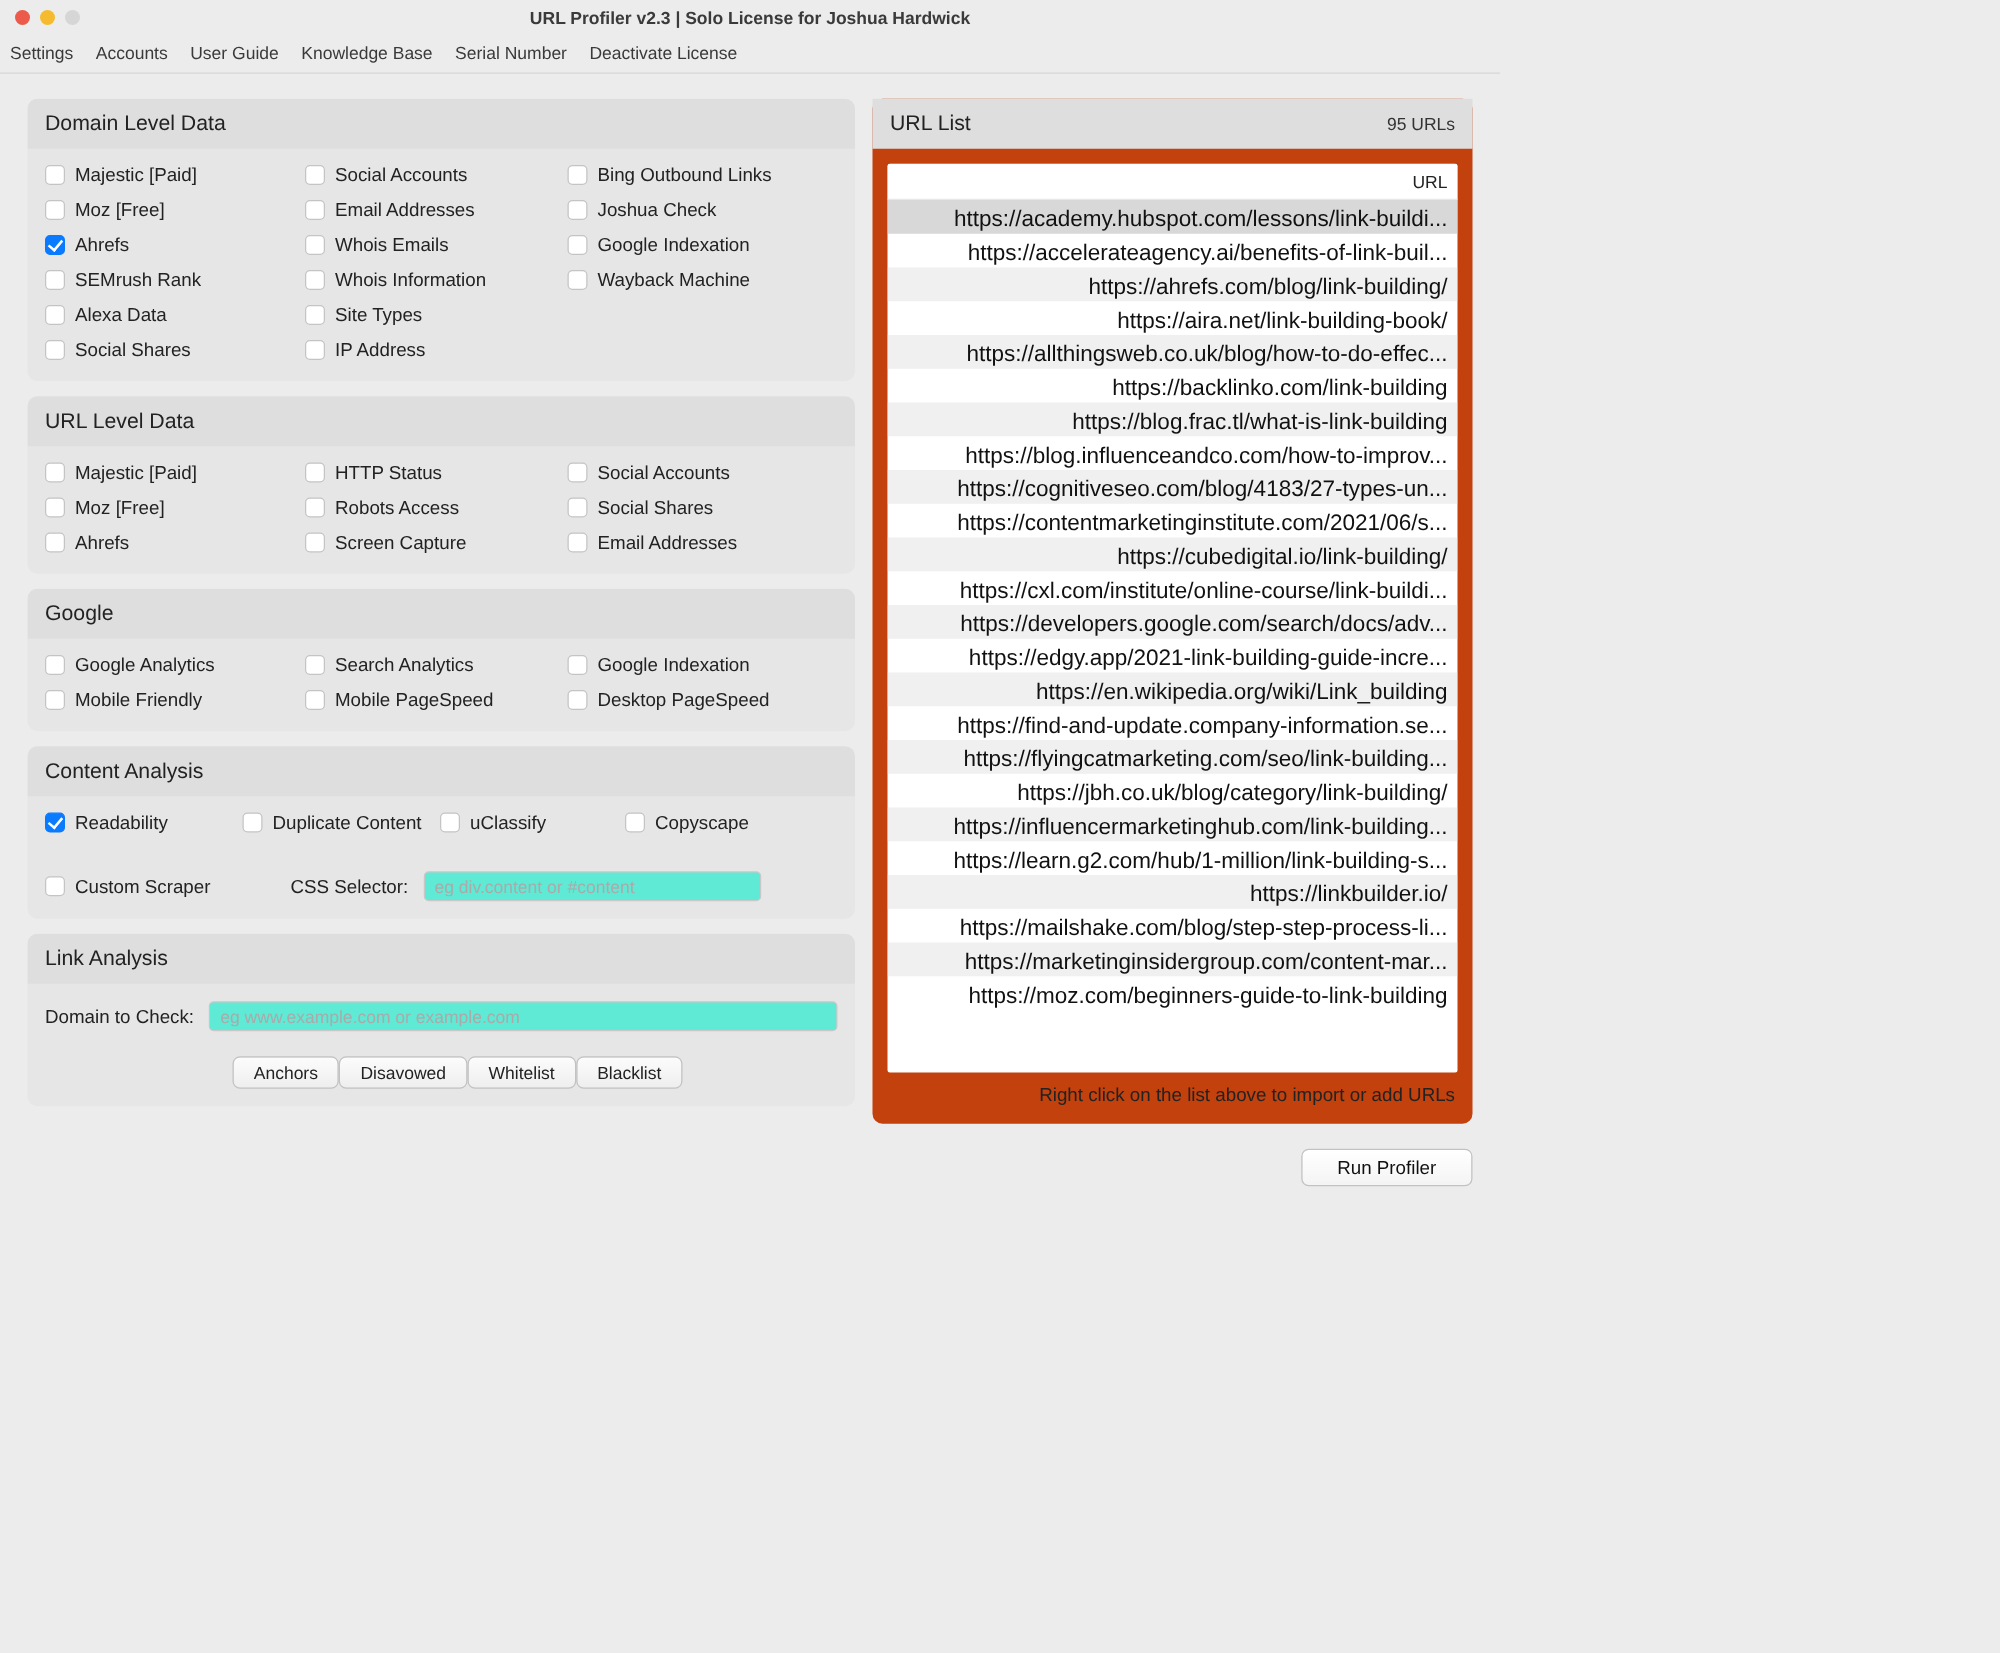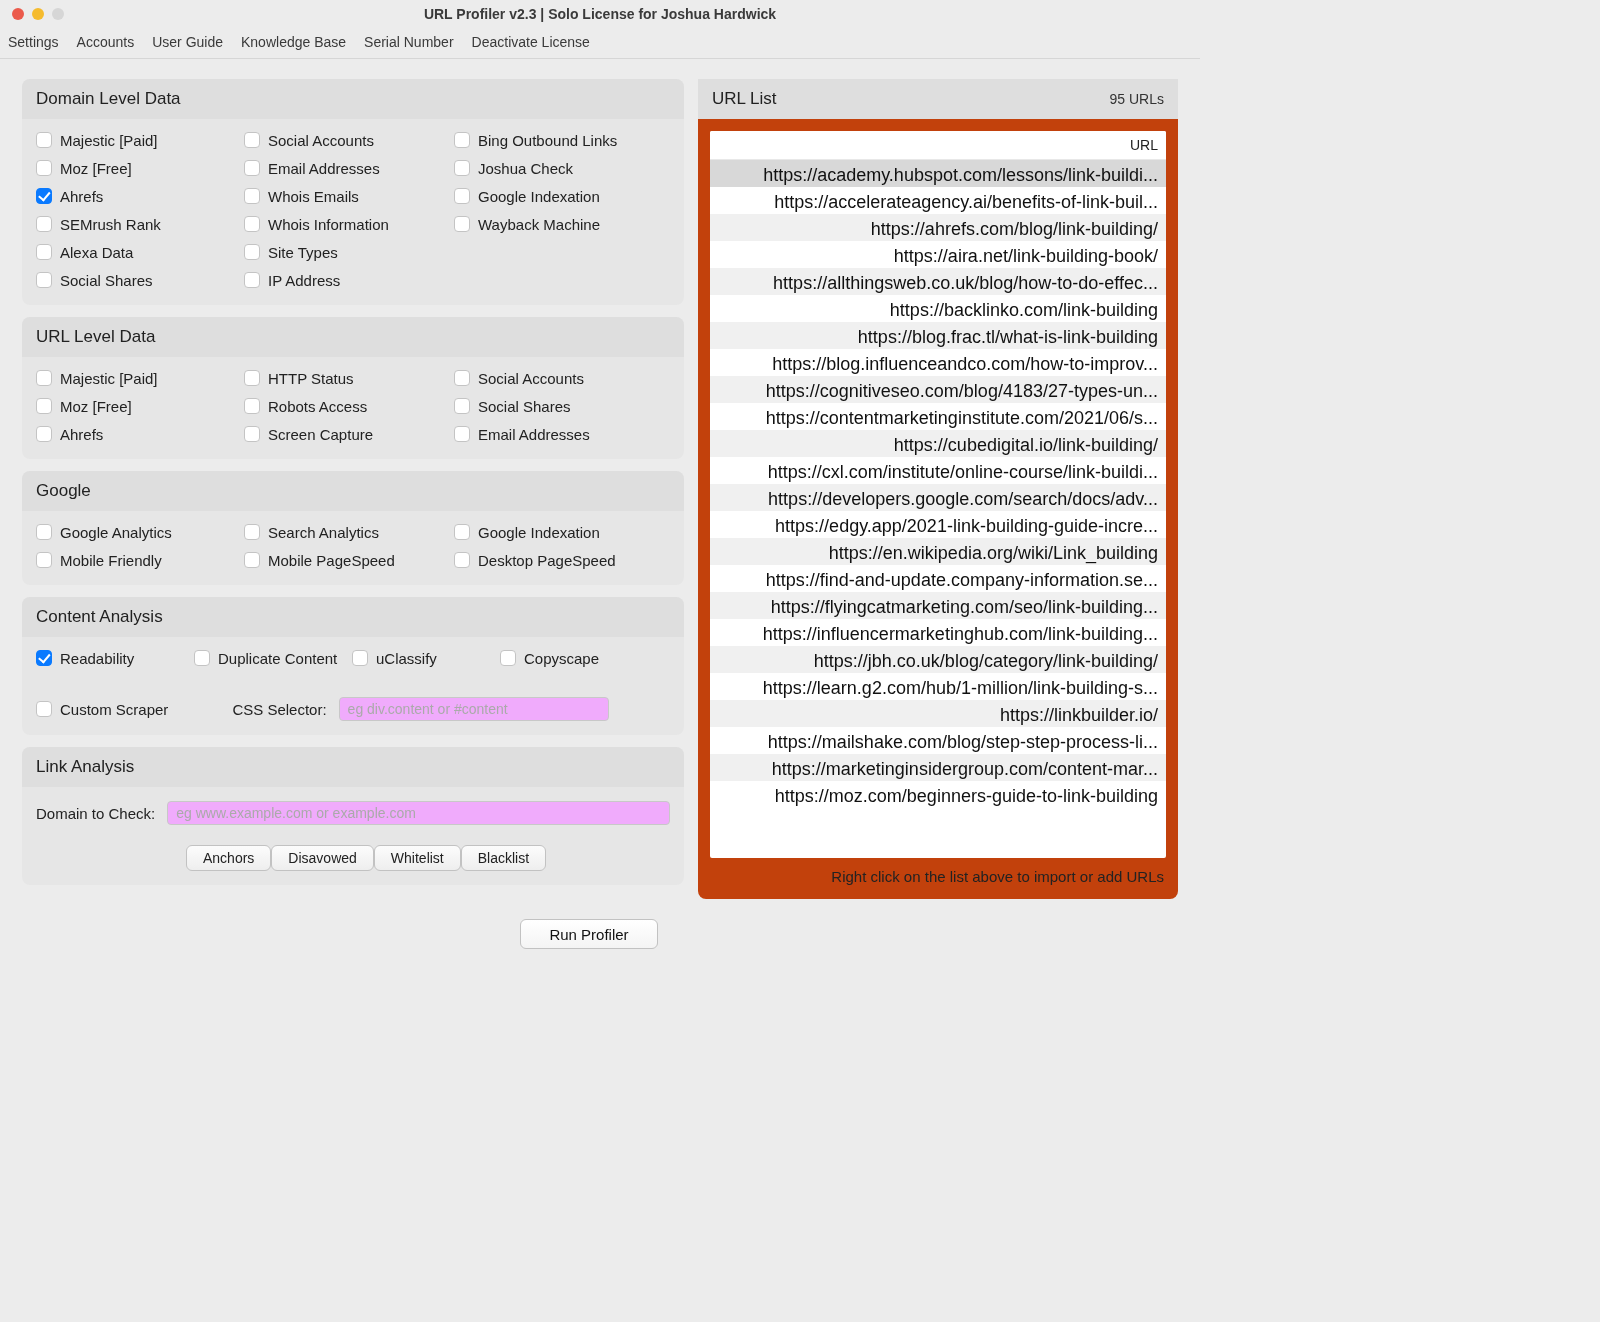--- a/index.html
+++ b/index.html
@@ -105,21 +105,21 @@
     display: flex;
     align-items: center;
     gap: 12px;
     margin-top: 28px;
   }
   .label-txt { font-size: 15px; color: #222; }
   input.text-in {
     height: 24px;
     border: 1px solid #c8c8c8;
     border-radius: 4px;
-    background: #f0abfc;
+    background: #5eead4;
     padding: 2px 8px;
     font-size: 14px;
     color: #555;
     font-family: inherit;
   }
   input.text-in::placeholder { color: #aaa; }
   .btn-row { display: flex; gap: 0; margin-top: 20px; }
   .btn {
     height: 26px;
     padding: 0 16px;
@@ -181,21 +181,21 @@
   }
   .url-row:nth-child(odd) { background: #f0f0f0; }
   .url-row.selected { background: #d8d8d8; }
   .hint {
     font-size: 15px;
     color: #222;
     padding: 4px 14px 14px 14px;
   }
   .footer {
     display: flex;
-    justify-content: center;
+    justify-content: flex-end;
     padding: 20px 22px 0 0;
   }
   .run-btn {
     height: 30px;
     padding: 0 28px;
     border-radius: 6px;
     border: 1px solid #c2c2c2;
     background: linear-gradient(#ffffff,#f4f4f4);
     font-size: 15px;
     color: #111;
@@ -445,22 +445,22 @@
             <div class="url-row">https://blog.influenceandco.com/how-to-improv...</div>
             <div class="url-row">https://cognitiveseo.com/blog/4183/27-types-un...</div>
             <div class="url-row">https://contentmarketinginstitute.com/2021/06/s...</div>
             <div class="url-row">https://cubedigital.io/link-building/</div>
             <div class="url-row">https://cxl.com/institute/online-course/link-buildi...</div>
             <div class="url-row">https://developers.google.com/search/docs/adv...</div>
             <div class="url-row">https://edgy.app/2021-link-building-guide-incre...</div>
             <div class="url-row">https://en.wikipedia.org/wiki/Link_building</div>
             <div class="url-row">https://find-and-update.company-information.se...</div>
             <div class="url-row">https://flyingcatmarketing.com/seo/link-building...</div>
+            <div class="url-row">https://jbh.co.uk/blog/category/link-building/</div>
             <div class="url-row">https://influencermarketinghub.com/link-building...</div>
-            <div class="url-row">https://jbh.co.uk/blog/category/link-building/</div>
             <div class="url-row">https://learn.g2.com/hub/1-million/link-building-s...</div>
             <div class="url-row">https://linkbuilder.io/</div>
             <div class="url-row">https://mailshake.com/blog/step-step-process-li...</div>
             <div class="url-row">https://marketinginsidergroup.com/content-mar...</div>
             <div class="url-row">https://moz.com/beginners-guide-to-link-building</div>
           </div>
       </div>
       <div class="hint">Right click on the list above to import or add URLs</div>
     </div>
   </div>

